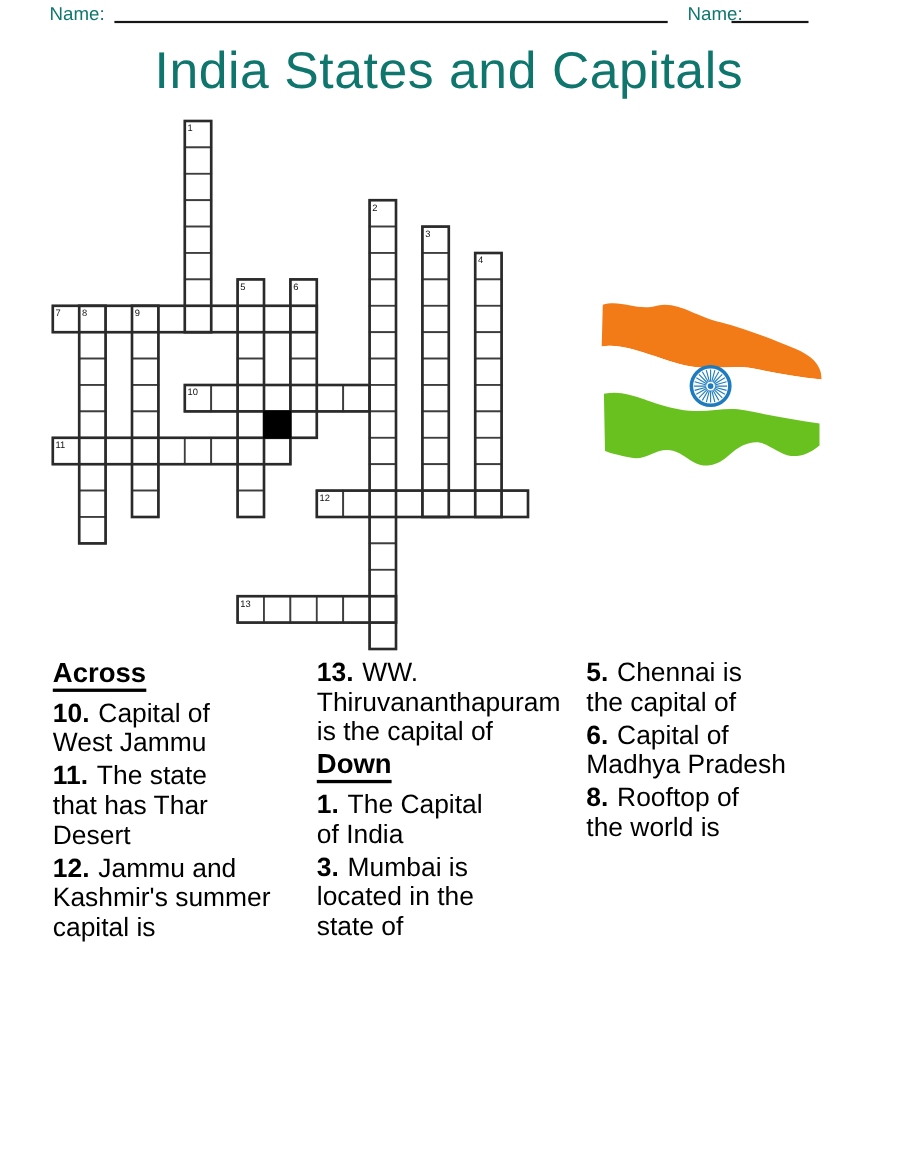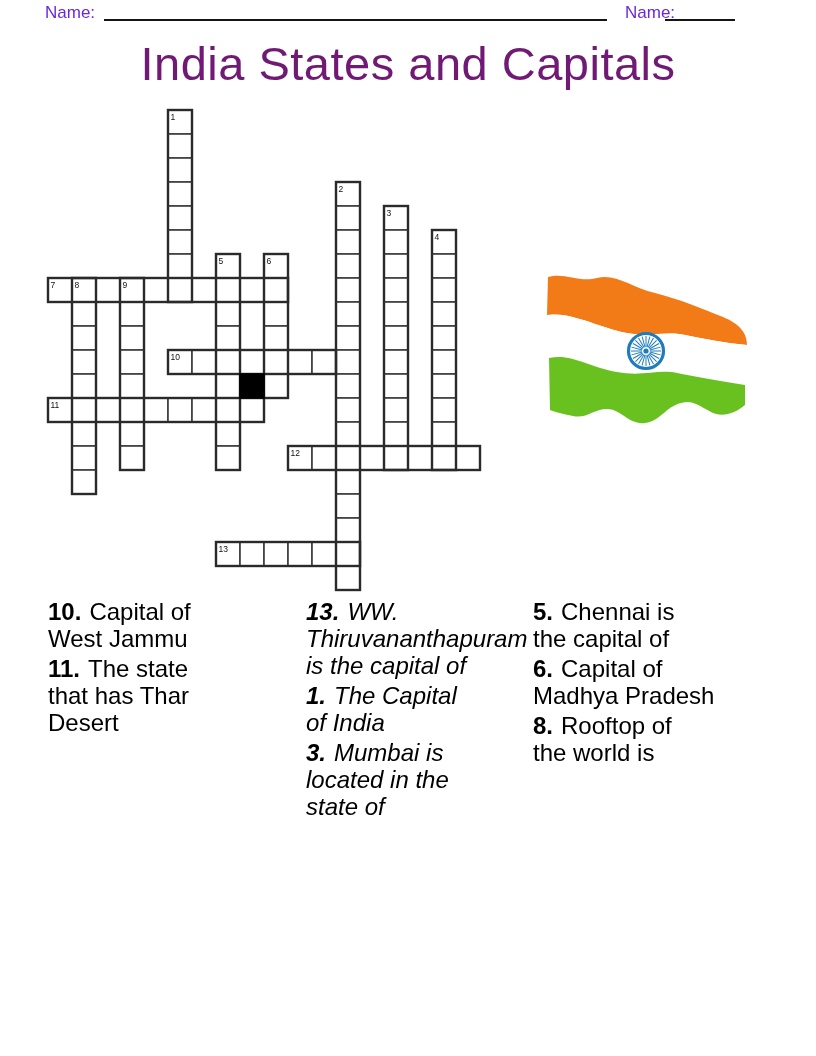--- a/index.html
+++ b/index.html
@@ -4,40 +4,40 @@
 <style>
   html,body { margin:0; padding:0; }
   body {
     width:816px; height:1056px; position:relative; background:#ffffff;
     font-family:"Liberation Sans","DejaVu Sans",sans-serif; color:#000;
     overflow:hidden;
   }
   .abs { position:absolute; }
 
   
-  .field-label { font-size:17px; color:#6d28d9; }
+  .field-label { font-size:17px; color:#0f766e; }
   .write-line { border-top:2px solid #161616; height:0; }
 
   
   #page-title {
     left:0; right:0; top:36px; text-align:center;
-    font-size:47px; letter-spacing:0.5px; font-weight:400; color:#701a75;
+    font-size:47px; letter-spacing:0.5px; font-weight:400; color:#0f766e;
   }
 
   
   #grid-svg { left:0; top:0; }
   #grid-svg text { font-family:"Liberation Sans","DejaVu Sans",sans-serif; }
 
   
   #india-flag { left:545px; top:273px; }
 
   
   .clue-col { position:absolute; top:598px; }
   #clue-col-0 { left:48px;  width:246px; }
-  #clue-col-1 { left:306px; width:252px;font-style:italic; }
+  #clue-col-1 { left:288px; width:252px; }
   #clue-col-2 { left:533px; width:283px; }
   .clue { margin:0 0 3px 0; font-size:24px; line-height:27px; }
   .clue-num { font-weight:700; margin-right:8px; }
   .clue-text { white-space:pre-line; }
   .clue-heading { margin:1px 0 6px 0; }
   .clue-heading span {
     display:inline-block; font-size:25px; font-weight:700; line-height:27px;
     border-bottom:3px solid #000; padding-bottom:0;
   }
 </style>
@@ -222,30 +222,35 @@
         <line x1="0" y1="-4" x2="0" y2="-15" transform="rotate(300)" stroke="#1E7CBE" stroke-width="1"></line>
         <line x1="0" y1="-4" x2="0" y2="-15" transform="rotate(315)" stroke="#1E7CBE" stroke-width="1"></line>
         <line x1="0" y1="-4" x2="0" y2="-15" transform="rotate(330)" stroke="#1E7CBE" stroke-width="1"></line>
         <line x1="0" y1="-4" x2="0" y2="-15" transform="rotate(345)" stroke="#1E7CBE" stroke-width="1"></line>
       </g>
     <circle r="2.6" fill="#1E7CBE"></circle>
   </g>
 </svg>
 
 <div class="clue-col" id="clue-col-0">
+    <div class="clue-heading"><span>Across</span></div>
     <p class="clue"><b class="clue-num">10.</b><span class="clue-text">Capital of
 West Jammu</span></p>
     <p class="clue"><b class="clue-num">11.</b><span class="clue-text">The state
 that has Thar
 Desert</span></p>
+    <p class="clue"><b class="clue-num">12.</b><span class="clue-text">Jammu and
+Kashmir's summer
+capital is</span></p>
   </div>
 <div class="clue-col" id="clue-col-1">
     <p class="clue"><b class="clue-num">13.</b><span class="clue-text">WW.
 Thiruvananthapuram
 is the capital of</span></p>
+    <div class="clue-heading"><span>Down</span></div>
     <p class="clue"><b class="clue-num">1.</b><span class="clue-text">The Capital
 of India</span></p>
     <p class="clue"><b class="clue-num">3.</b><span class="clue-text">Mumbai is
 located in the
 state of</span></p>
   </div>
 <div class="clue-col" id="clue-col-2">
     <p class="clue"><b class="clue-num">5.</b><span class="clue-text">Chennai is
 the capital of</span></p>
     <p class="clue"><b class="clue-num">6.</b><span class="clue-text">Capital of

